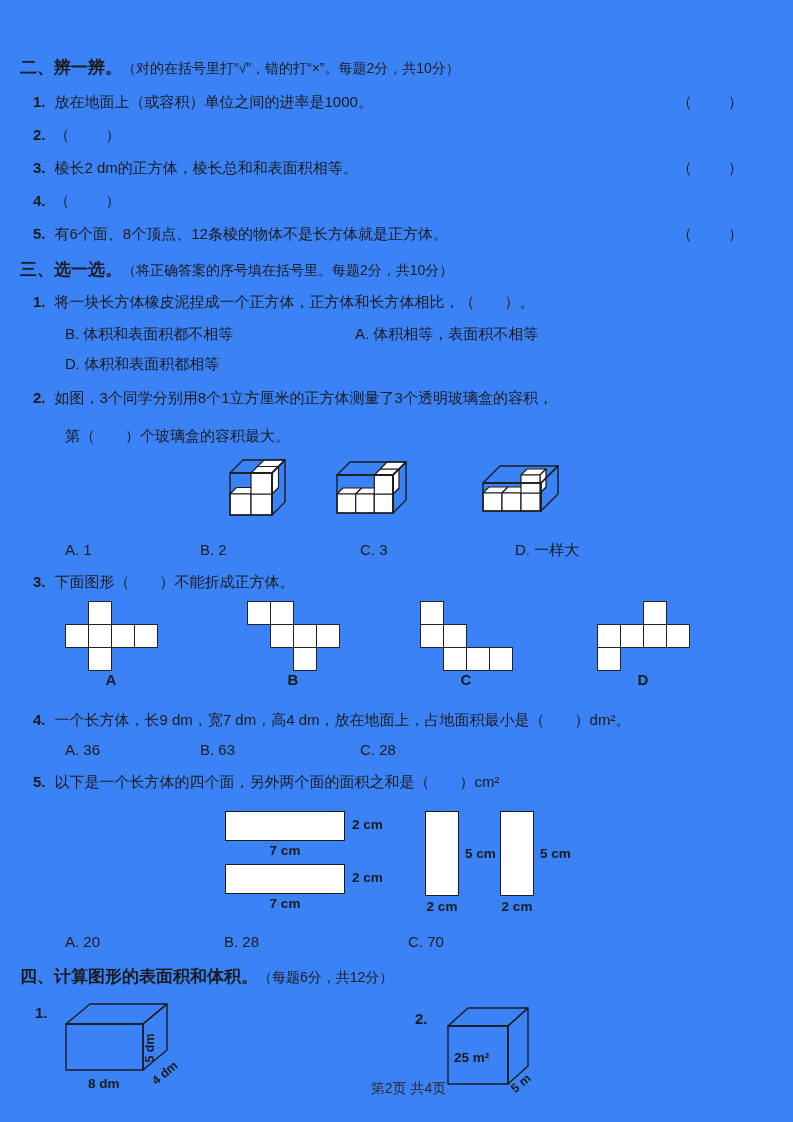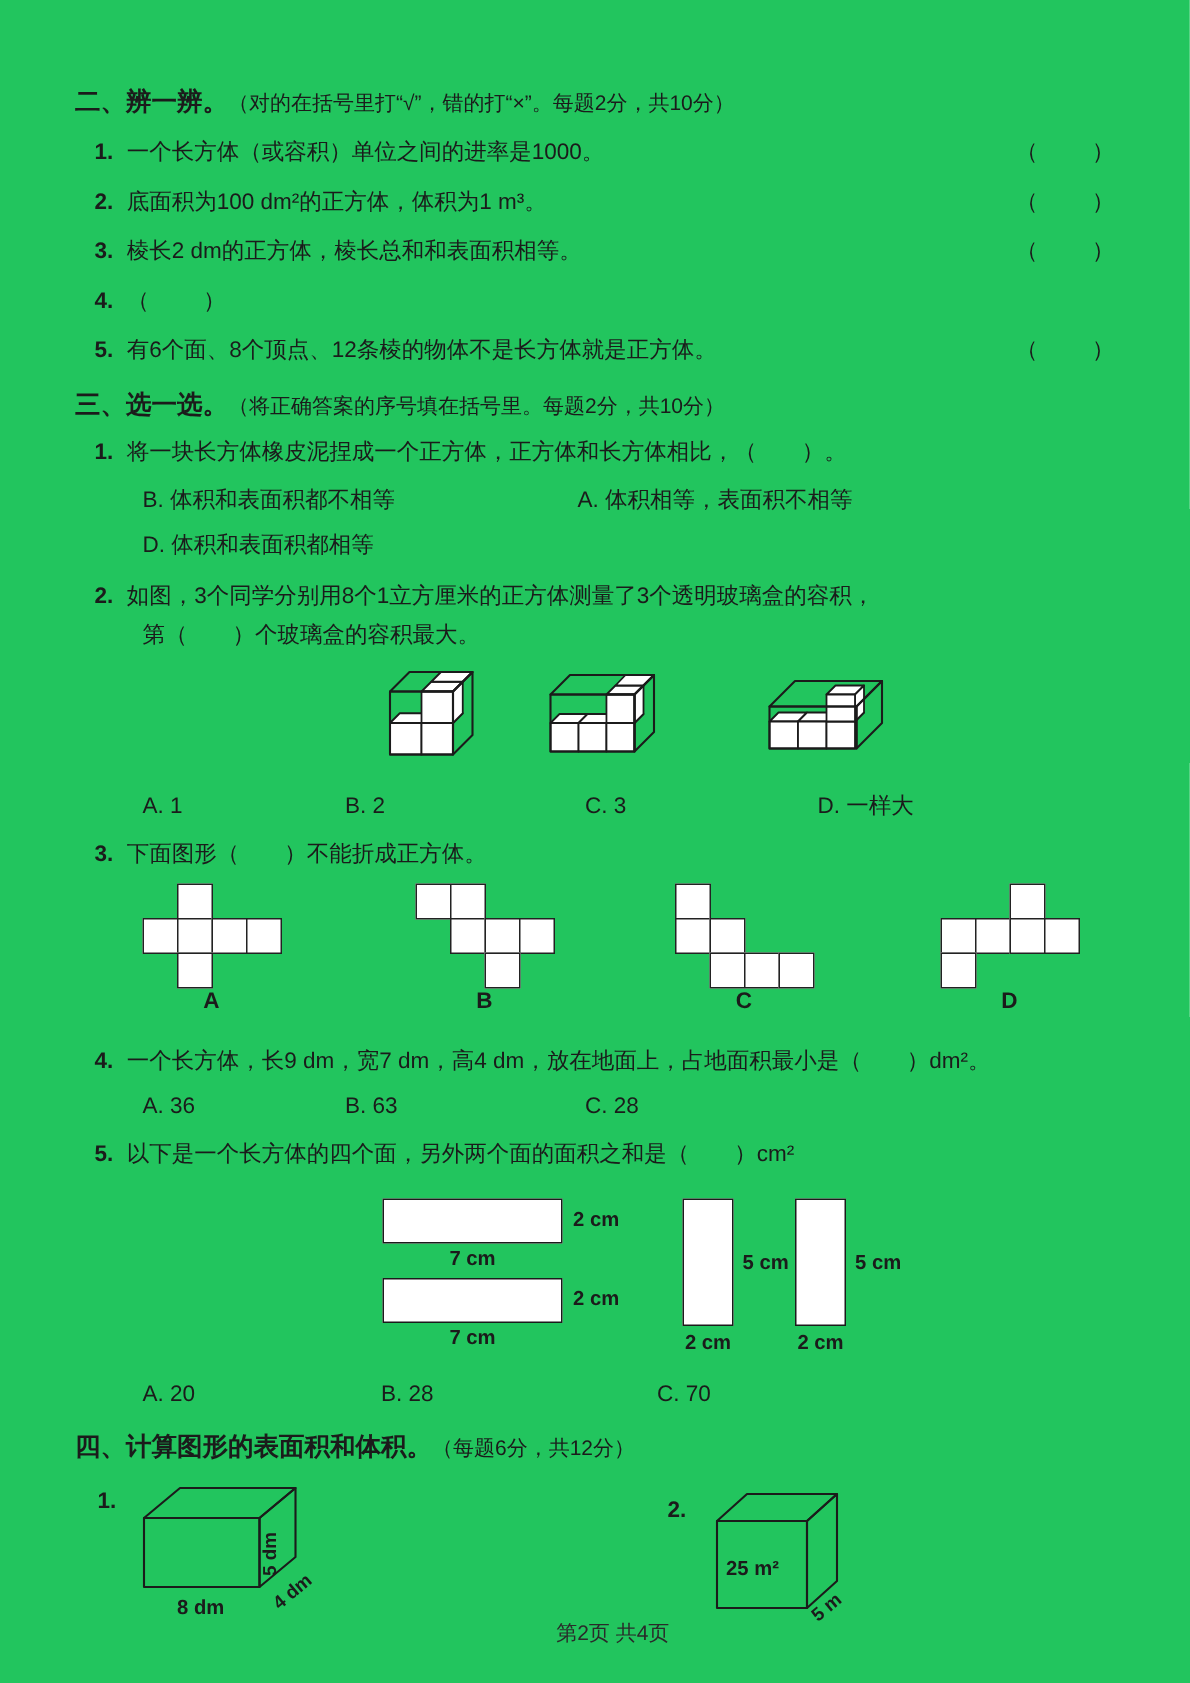--- a/index.html
+++ b/index.html
@@ -1,17 +1,17 @@
 <!DOCTYPE html>
 <html><head>
 <meta charset="utf-8">
 <style>
   html,body{margin:0;padding:0;}
   body{width:793px;height:1122px;background:#ffffff;font-family:"Liberation Sans","DejaVu Sans",sans-serif;color:#1b1b1b;}
-  .page{position:relative;width:793px;height:1122px;box-sizing:border-box;padding:55px 48px 0 50px;background:#22c55e;overflow:hidden;}
+  .page{position:relative;width:793px;height:1122px;box-sizing:border-box;padding:55px 48px 0 20px;background:#3b82f6;overflow:hidden;}
   .sec-header{font-size:17px;font-weight:700;margin:0 0 4px 0;line-height:26px;}
   .sec-header .note{font-weight:400;font-size:14px;}
   .tf-item{display:flex;align-items:baseline;margin:0 0 0 13px;line-height:33px;font-size:15px;}
   .tf-item .num{font-weight:700;margin-right:9px;}
   .tf-item .tf-text{flex:1;}
   .tf-item .tf-blank{white-space:pre;letter-spacing:2px;}
   .q-line{margin:6px 0 0 13px;font-size:15px;line-height:26px;}
   .q-line .num{font-weight:700;margin-right:9px;}
   .indent2{margin-left:45px;}
   .opt-grid-2col{display:grid;grid-template-columns:290px auto;margin:4px 0 2px 45px;font-size:15px;line-height:30px;}
@@ -40,26 +40,25 @@
 </style>
 </head>
 <body>
 
 <div class="page">
 
   <div class="sec-header"><span>二、辨一辨。</span><span class="note">（对的在括号里打“√”，错的打“×”。每题2分，共10分）</span></div>
 
   <div class="tf-item">
     <span class="num">1.</span>
-    <span class="tf-text">一个长方体（或容积）单位之间的进率是1000。</span>
+    <span class="tf-text">放在地面上（或容积）单位之间的进率是1000。</span>
     <span class="tf-blank">（　　）</span>
   </div>
   <div class="tf-item">
     <span class="num">2.</span>
-    <span class="tf-text">底面积为100 dm²的正方体，体积为1 m³。</span>
     <span class="tf-blank">（　　）</span>
   </div>
   <div class="tf-item">
     <span class="num">3.</span>
     <span class="tf-text">棱长2 dm的正方体，棱长总和和表面积相等。</span>
     <span class="tf-blank">（　　）</span>
   </div>
   <div class="tf-item">
     <span class="num">4.</span>
     <span class="tf-blank">（　　）</span>
@@ -73,21 +72,21 @@
   <div class="sec-header" style="margin-top:7px;"><span>三、选一选。</span><span class="note">（将正确答案的序号填在括号里。每题2分，共10分）</span></div>
 
   <div class="q-line"><span class="num">1.</span><span>将一块长方体橡皮泥捏成一个正方体，正方体和长方体相比，（　　）。</span></div>
   <div class="opt-grid-2col">
     <span>B. 体积和表面积都不相等</span>
     <span>A. 体积相等，表面积不相等</span>
     <span>D. 体积和表面积都相等</span>
   </div>
 
   <div class="q-line"><span class="num">2.</span><span>如图，3个同学分别用8个1立方厘米的正方体测量了3个透明玻璃盒的容积，</span></div>
-  <div class="q-line indent2" style="margin-top:0;">第（　　）个玻璃盒的容积最大。</div>
+  <div class="q-line indent2" style="margin-top:12px;">第（　　）个玻璃盒的容积最大。</div>
 
   <div class="boxes-row">
 
     <svg style="left:205px;" width="62" height="70" viewBox="0 0 62 70">
       <path class="wire-thin" d="M5,41 L11.5,34.5 L32.5,34.5 L26,41 Z"></path>
       <path class="wire-thin" d="M26,41 L32.5,34.5 L53.5,34.5 L47,41 Z"></path>
       <rect class="wire-thin" x="5" y="41" width="21" height="21"></rect>
       <rect class="wire-thin" x="26" y="41" width="21" height="21"></rect>
       <path class="wire-thin" d="M26,20 L32.5,13.5 L53.5,13.5 L47,20 Z"></path>
       <path class="wire-thin" d="M47,20 L53.5,13.5 L53.5,34.5 L47,41 Z"></path>

